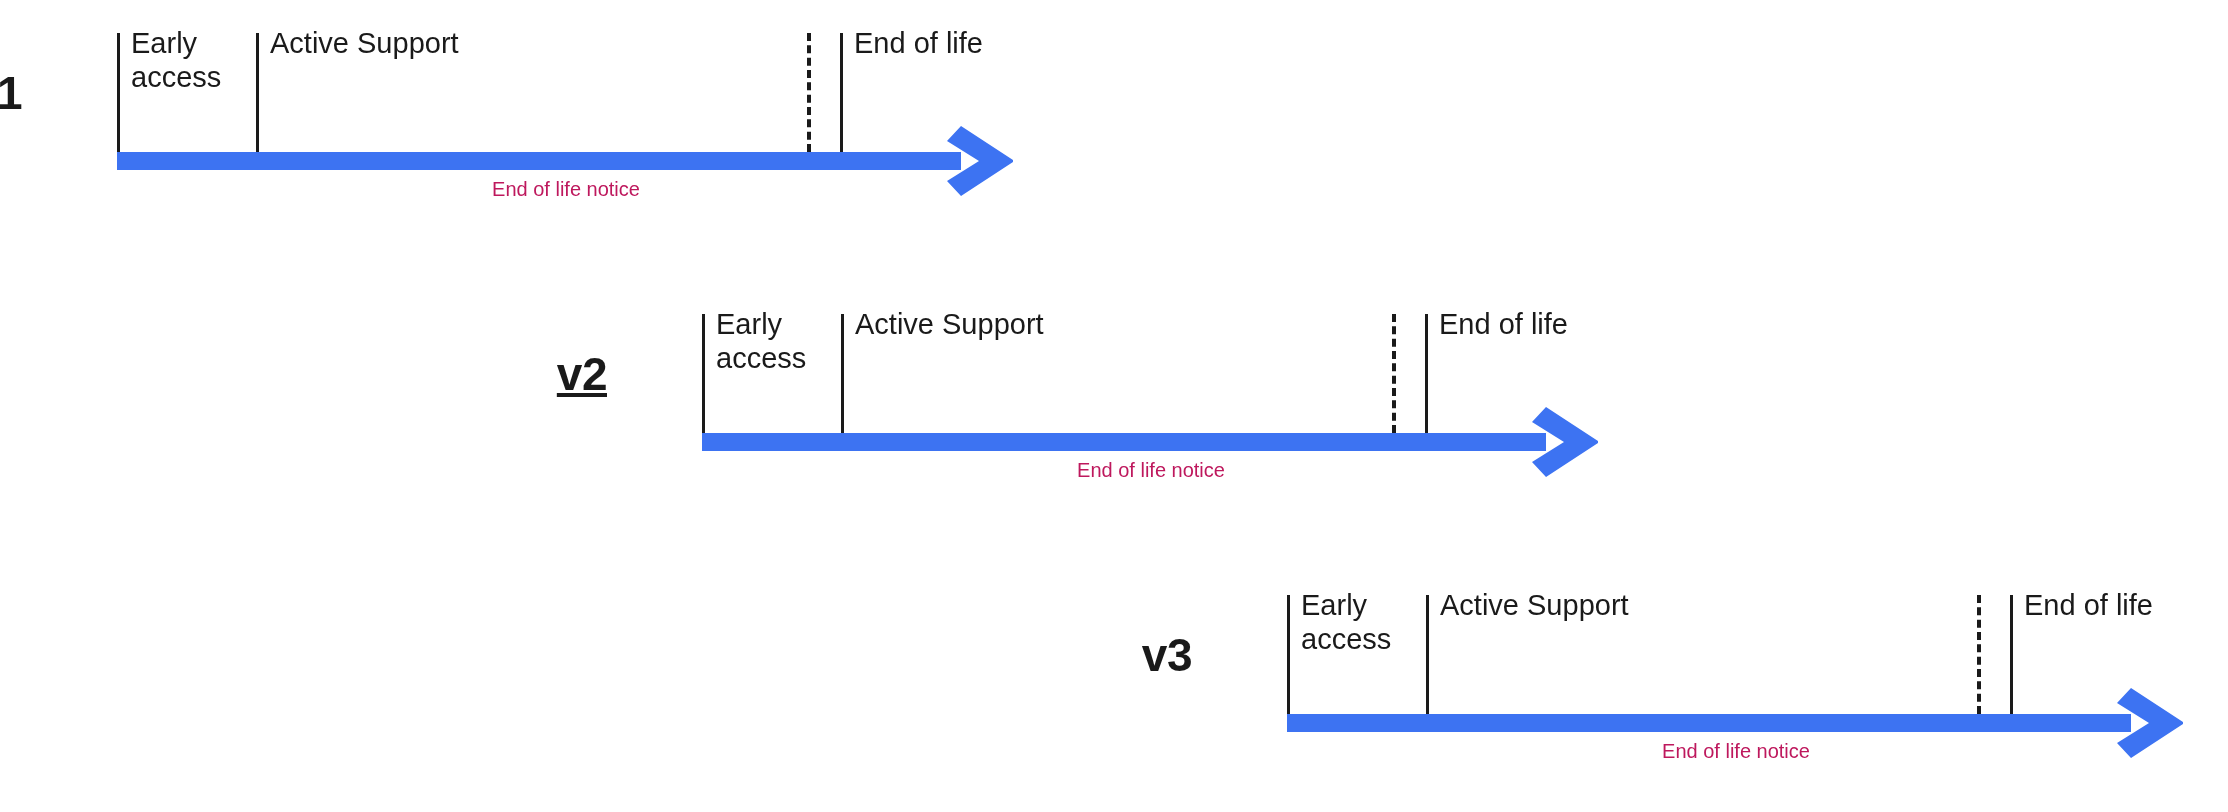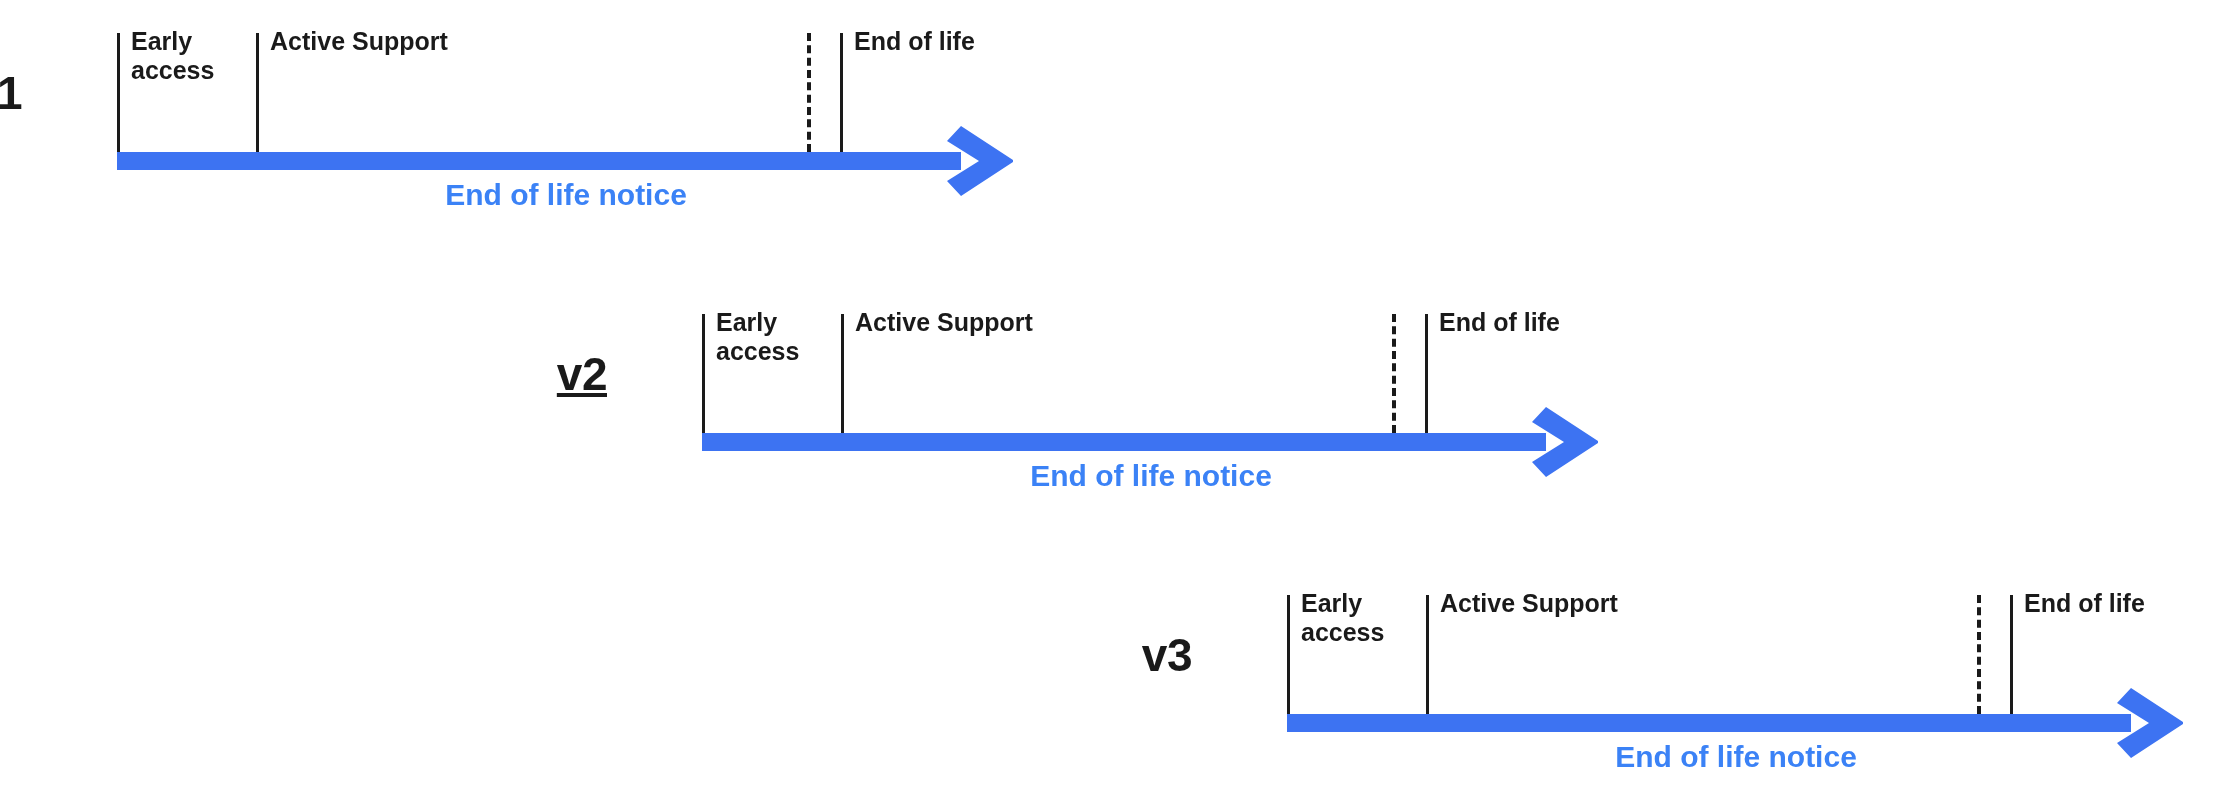--- a/index.html
+++ b/index.html
@@ -26,37 +26,37 @@
     width:3px;background:#1a1a1a;
   }
   .tick-dashed{
     position:absolute;
     width:0;border-left:4px dashed #1a1a1a;background:none;
   }
 
   
   .phase-label{
     position:absolute;
-    font-size:25px;font-weight:700;color:#1a1a1a;
+    font-size:29px;font-weight:400;color:#1a1a1a;
     line-height:1.16;white-space:pre-line;
   }
 
   
   .bar-shaft{
     position:absolute;height:18px;background:#3d73f2;
   }
   .bar-head{
     position:absolute;
   }
   .bar-head svg{display:block;}
 
   
   .notice-label{
     position:absolute;
-    font-size:30px;font-weight:700;color:#3b82f6;
+    font-size:20px;font-weight:400;color:#be185d;
     white-space:nowrap;
   }
 </style>
 </head>
 <body>
 
 <div id="stage">
     <div class="timeline-row">
       <div class="version-label" style="left: -48px; top: 70px; width: 70px;">v1</div>
       <div class="tick" style="left: 117px; top: 33px; height: 119px;"></div>

